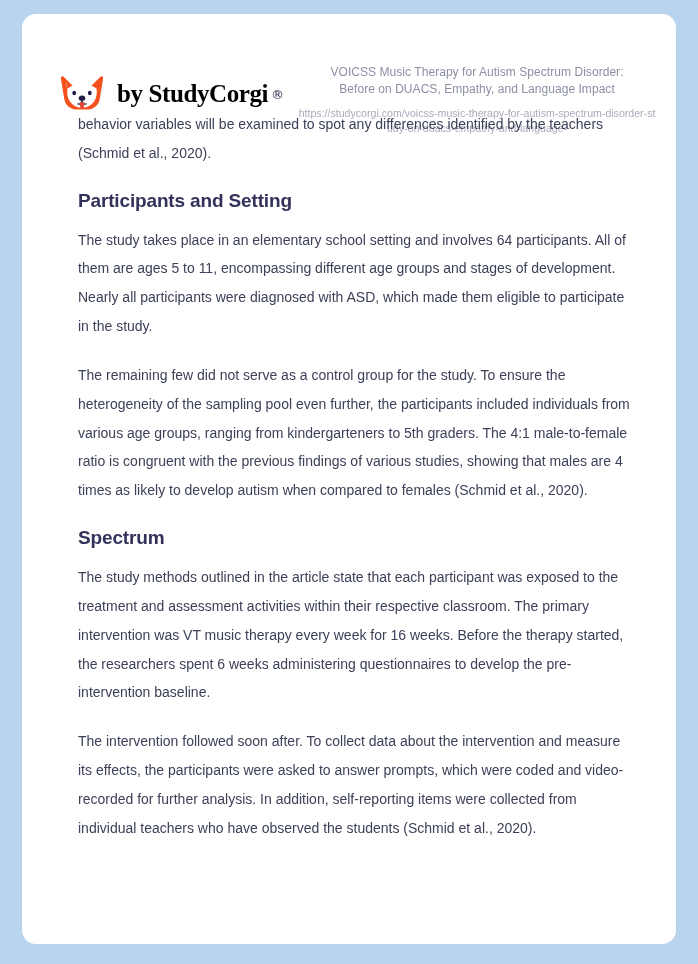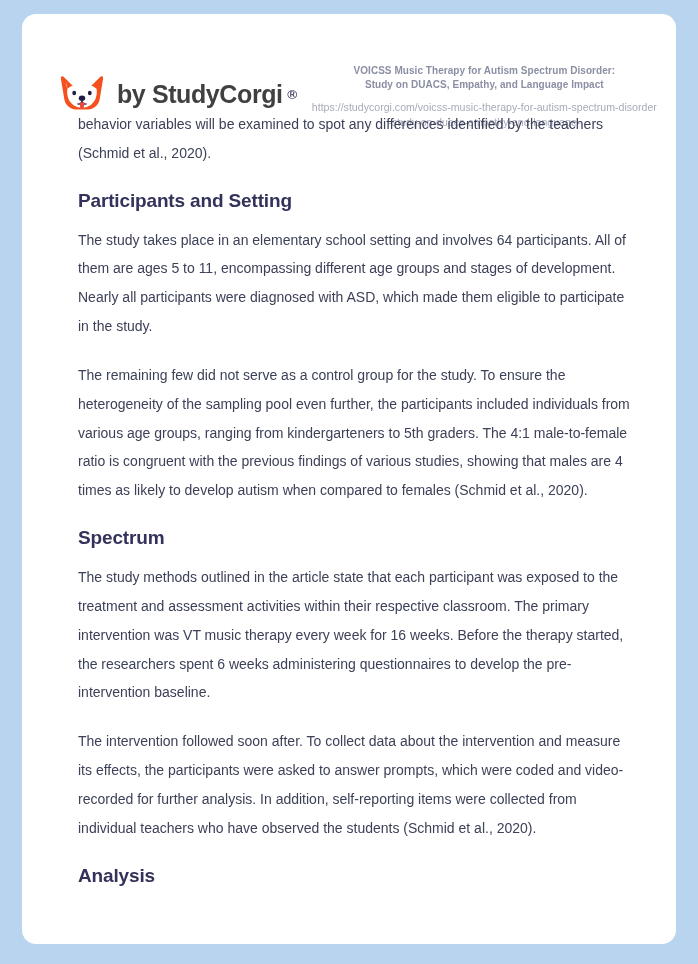--- a/index.html
+++ b/index.html
@@ -40,43 +40,43 @@
   }
   .brand-logo {
     width: 52px;
     height: 52px;
     flex: 0 0 auto;
     display: block;
   }
   .brand-text {
     font-size: 25px;
     font-weight: bold;
-    color: #404040;
+    color: #000000;
     letter-spacing: -0.4px;
     margin-left: 9px;
     white-space: nowrap;
-    font-family: Liberation Sans, sans-serif;
+    font-family: Liberation Serif, serif;
   }
   .brand-reg {
     font-size: 13px;
     color: #1e1b45;
     margin-left: 3px;
     vertical-align: super;
     font-family: "DejaVu Sans", sans-serif;
   }
   .header-meta {
     flex: 1 1 auto;
     text-align: center;
     padding-left: 12px;
     padding-right: 4px;
     margin-top: 2px;
   }
   .header-title {
-    font-size: 10px;
-    font-weight: bold;
+    font-size: 12px;
+    font-weight: normal;
     color: #8b8fa3;
     line-height: 1.42;
     letter-spacing: 0.05px;
   }
   .header-url {
     font-size: 10.6px;
     color: #a8abbb;
     line-height: 1.42;
     margin-top: 8px;
     word-break: break-all;
@@ -123,36 +123,35 @@
         <path d="M50 62 C50 68 46 70 42 69 M50 62 C50 68 54 70 58 69" stroke="#1e1b45" stroke-width="2.4" fill="none" stroke-linecap="round"></path>
         <path d="M45.5 66 C45.5 74 47 79 50 79 C53 79 54.5 74 54.5 66 Z" fill="#e8493c"></path>
       </svg>
       <span class="brand-text">by StudyCorgi</span>
       <span class="brand-reg">®</span>
     </div>
 
     <div class="header-meta">
       <div class="header-title">
         <div>VOICSS Music Therapy for Autism Spectrum Disorder:</div>
-        <div>Study on DUACS, Empathy, and Language Impact</div>
+        <div>Before on DUACS, Empathy, and Language Impact</div>
       </div>
       <div class="header-url">https://studycorgi.com/voicss-music-therapy-for-autism-spectrum-disorder-study-on-duacs-empathy-and-language-</div>
     </div>
 
   </div>
 
   <div class="doc-body">
 
     <p class="first-para">behavior variables will be examined to spot any differences identified by the teachers (Schmid et al., 2020).</p>
 
     <h2>Participants and Setting</h2>
     <p>The study takes place in an elementary school setting and involves 64 participants. All of them are ages 5 to 11, encompassing different age groups and stages of development. Nearly all participants were diagnosed with ASD, which made them eligible to participate in the study.</p>
     <p>The remaining few did not serve as a control group for the study. To ensure the heterogeneity of the sampling pool even further, the participants included individuals from various age groups, ranging from kindergarteners to 5th graders. The 4:1 male-to-female ratio is congruent with the previous findings of various studies, showing that males are 4 times as likely to develop autism when compared to females (Schmid et al., 2020).</p>
 
     <h2>Spectrum</h2>
     <p>The study methods outlined in the article state that each participant was exposed to the treatment and assessment activities within their respective classroom. The primary intervention was VT music therapy every week for 16 weeks. Before the therapy started, the researchers spent 6 weeks administering questionnaires to develop the pre-intervention baseline.</p>
     <p>The intervention followed soon after. To collect data about the intervention and measure its effects, the participants were asked to answer prompts, which were coded and video-recorded for further analysis. In addition, self-reporting items were collected from individual teachers who have observed the students (Schmid et al., 2020).</p>
 
-    <h2>Analysis</h2>
 
   </div>
 
 </div>
 
 </body></html>

